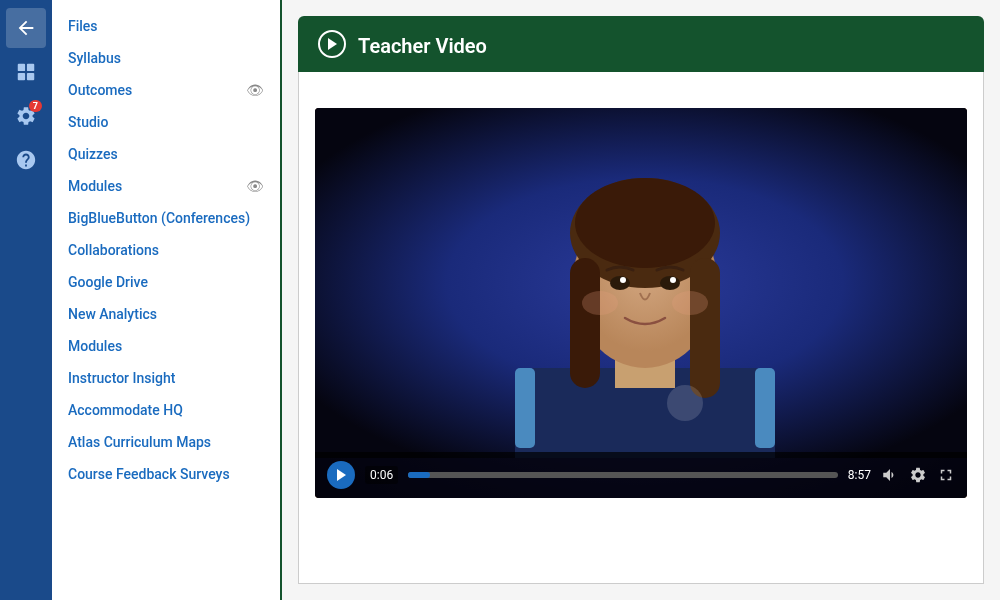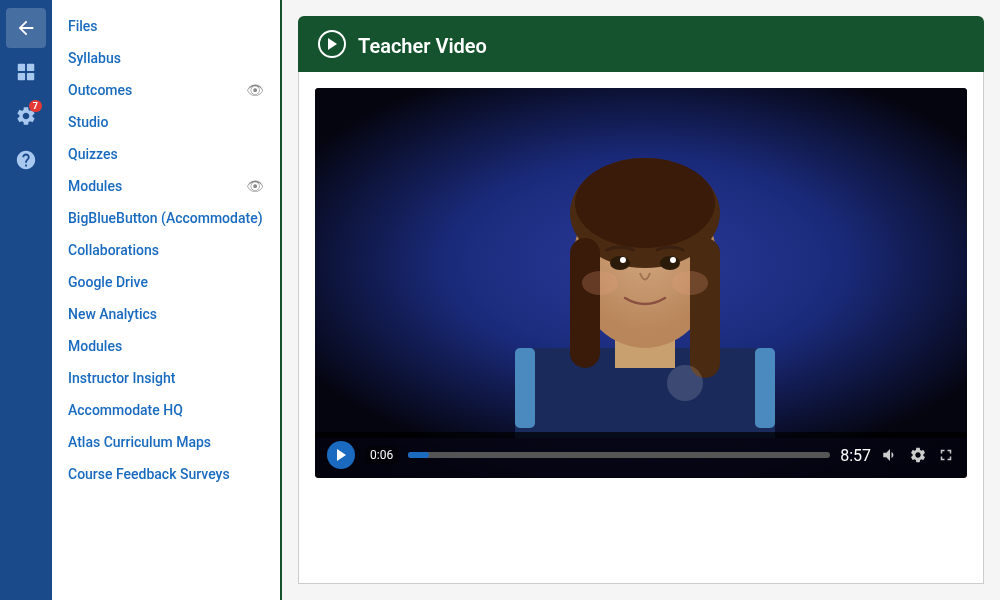--- a/index.html
+++ b/index.html
@@ -142,20 +142,21 @@
       padding: 16px;
       flex: 1;
     }
     .video-wrapper {
       width: 100%;
       background: #a16207;
       border-radius: 4px;
       overflow: hidden;
       position: relative;
       height: 390px;
+      margin-top: 20px;
     }
 
     
     .video-bg {
       width: 100%;
       height: 100%;
       background: radial-gradient(ellipse at center, #2a3a7a 0%, #1a1a5a 40%, #0a0a2a 100%);
       position: relative;
       display: flex;
       align-items: center;
@@ -195,21 +196,21 @@
       cursor: pointer;
     }
     .progress-filled {
       height: 100%;
       background: #1a6bbf;
       border-radius: 3px;
       width: 5%;
     }
     .time-display {
       color: white;
-      font-size: 16px;
+      font-size: 12px;
       white-space: nowrap;
     }
     .ctrl-icon {
       color: #ccc;
       cursor: pointer;
       font-size: 16px;
       display: flex;
       align-items: center;
     }
     .time-current {
@@ -265,21 +266,21 @@
     <span class="sidebar-item-text">Studio</span>
   </div>
   <div class="sidebar-item">
     <span class="sidebar-item-text">Quizzes</span>
   </div>
   <div class="sidebar-item">
     <span class="sidebar-item-text">Modules</span>
     <span class="eye-icon">👁</span>
   </div>
   <div class="sidebar-item">
-    <span class="sidebar-item-text">BigBlueButton (Accommodate)</span>
+    <span class="sidebar-item-text">BigBlueButton (Conferences)</span>
   </div>
   <div class="sidebar-item">
     <span class="sidebar-item-text">Collaborations</span>
   </div>
   <div class="sidebar-item">
     <span class="sidebar-item-text">Google Drive</span>
   </div>
   <div class="sidebar-item">
     <span class="sidebar-item-text">New Analytics</span>
   </div>

